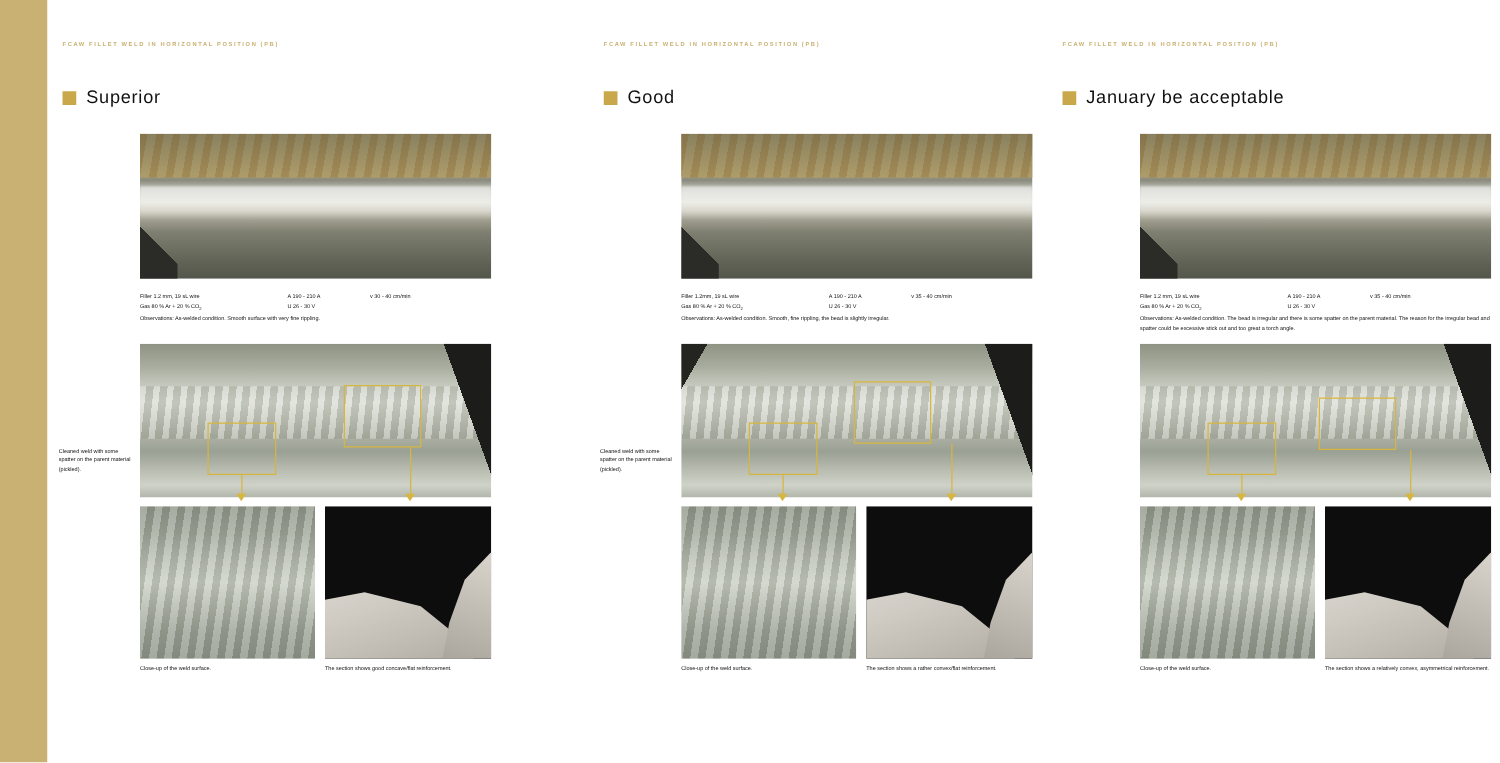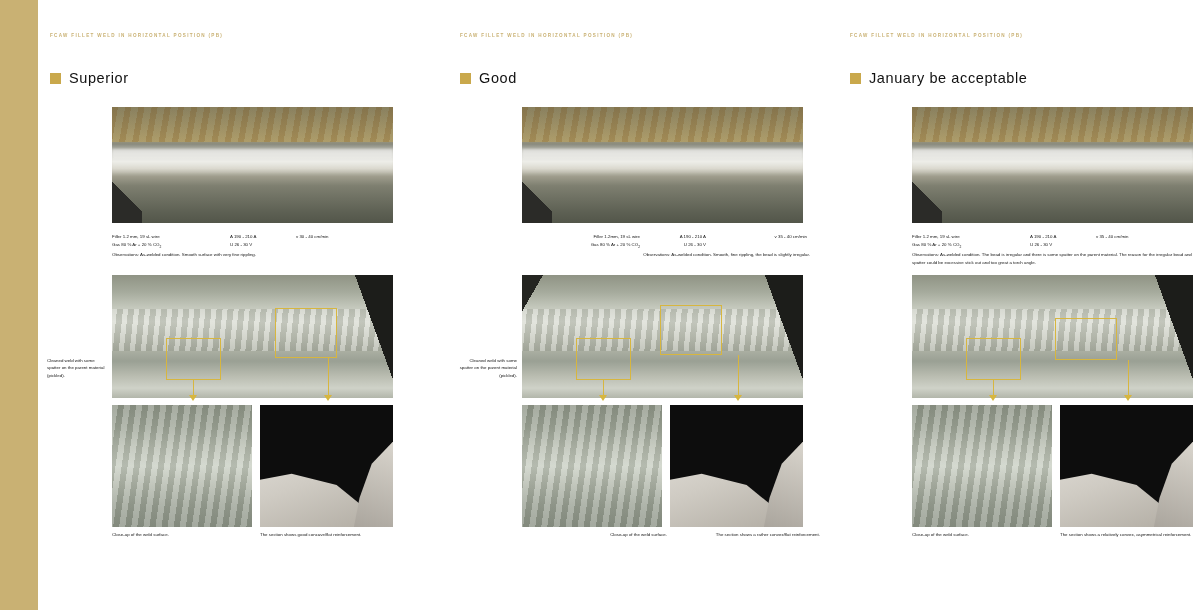--- a/index.html
+++ b/index.html
@@ -35,21 +35,21 @@
     width: 1153px; height: 578px;
   }
 
   .col {
     position: absolute;
     top: 0;
     width: 385px;
     height: 610px;
   }
   .col-1 { left: 0px; }
-  .col-2 { left: 410px; text-align: right; }
+  .col-2 { left: 433px; }
   .col-3 { left: 800px; }
 
   .runhead {
     position: absolute;
     top: 33px;
     left: 3px;
     font-size: 4.6px;
     letter-spacing: 1.3px;
     color: #c9b173;
     font-weight: bold;

